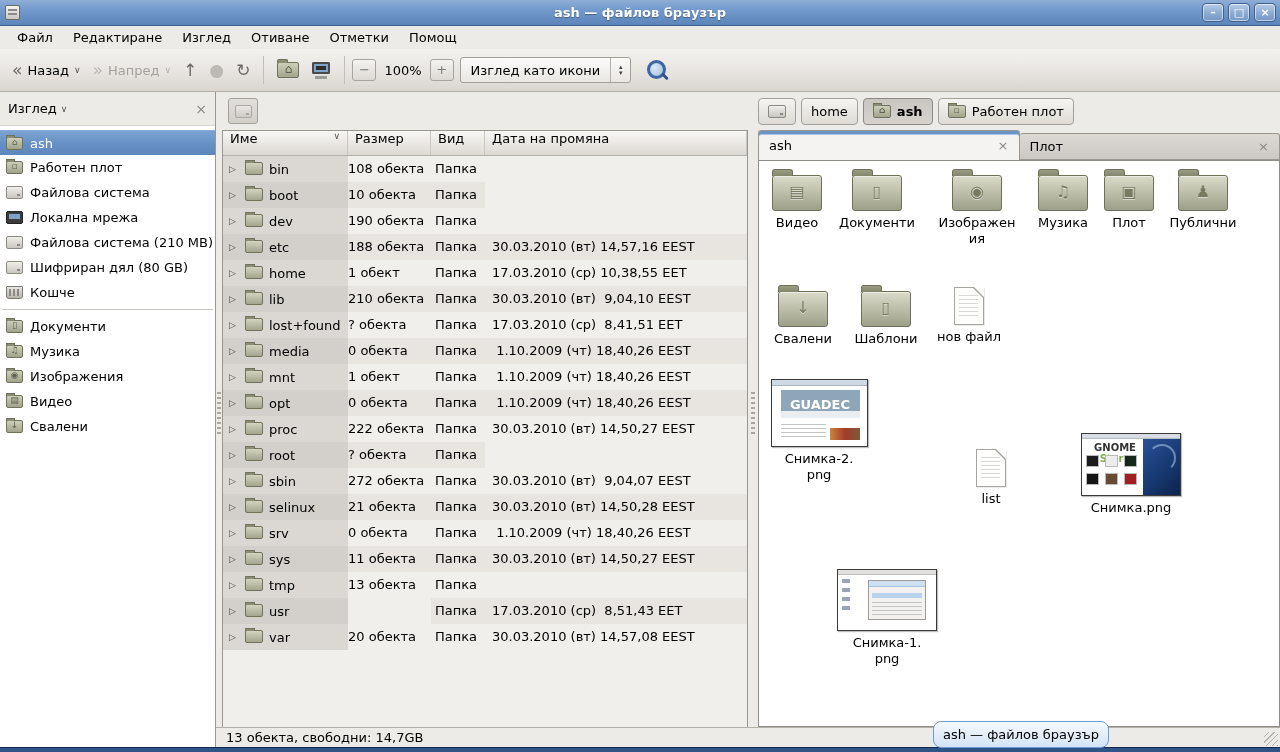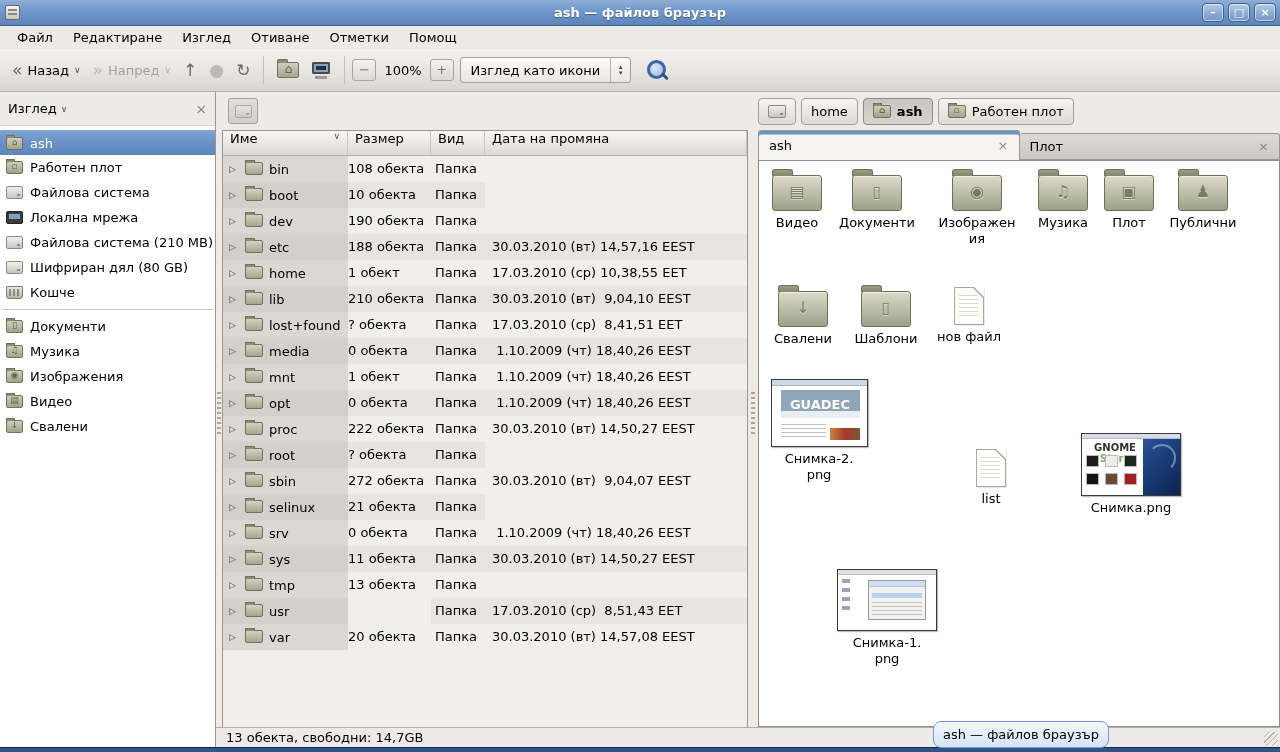--- a/index.html
+++ b/index.html
@@ -429,20 +429,21 @@
         <div class="tree-row row-odd">
           <div class="cell c-name" style="width: 125px;"><span class="expander">▷</span><span class="tf"></span><span>sbin</span></div>
           <div class="cell c-rest c-size" style="width: 83px;">272 обекта</div>
           <div class="cell c-rest c-type" style="width: 54px;">Папка</div>
           <div class="cell c-rest c-date" style="width: 262px;">30.03.2010 (вт)  9,04,07 EEST</div>
         </div>
         <div class="tree-row row-even">
           <div class="cell c-name" style="width: 125px;"><span class="expander">▷</span><span class="tf"></span><span>selinux</span></div>
           <div class="cell c-rest c-size" style="width: 83px;">21 обекта</div>
           <div class="cell c-rest c-type" style="width: 54px;">Папка</div>
+          <div class="cell c-rest c-date" style="width: 262px;">30.03.2010 (вт) 14,50,28 EEST</div>
         </div>
         <div class="tree-row row-odd">
           <div class="cell c-name" style="width: 125px;"><span class="expander">▷</span><span class="tf"></span><span>srv</span></div>
           <div class="cell c-rest c-size" style="width: 83px;">0 обекта</div>
           <div class="cell c-rest c-type" style="width: 54px;">Папка</div>
           <div class="cell c-rest c-date" style="width: 262px;"> 1.10.2009 (чт) 18,40,26 EEST</div>
         </div>
         <div class="tree-row row-even">
           <div class="cell c-name" style="width: 125px;"><span class="expander">▷</span><span class="tf"></span><span>sys</span></div>
           <div class="cell c-rest c-size" style="width: 83px;">11 обекта</div>

